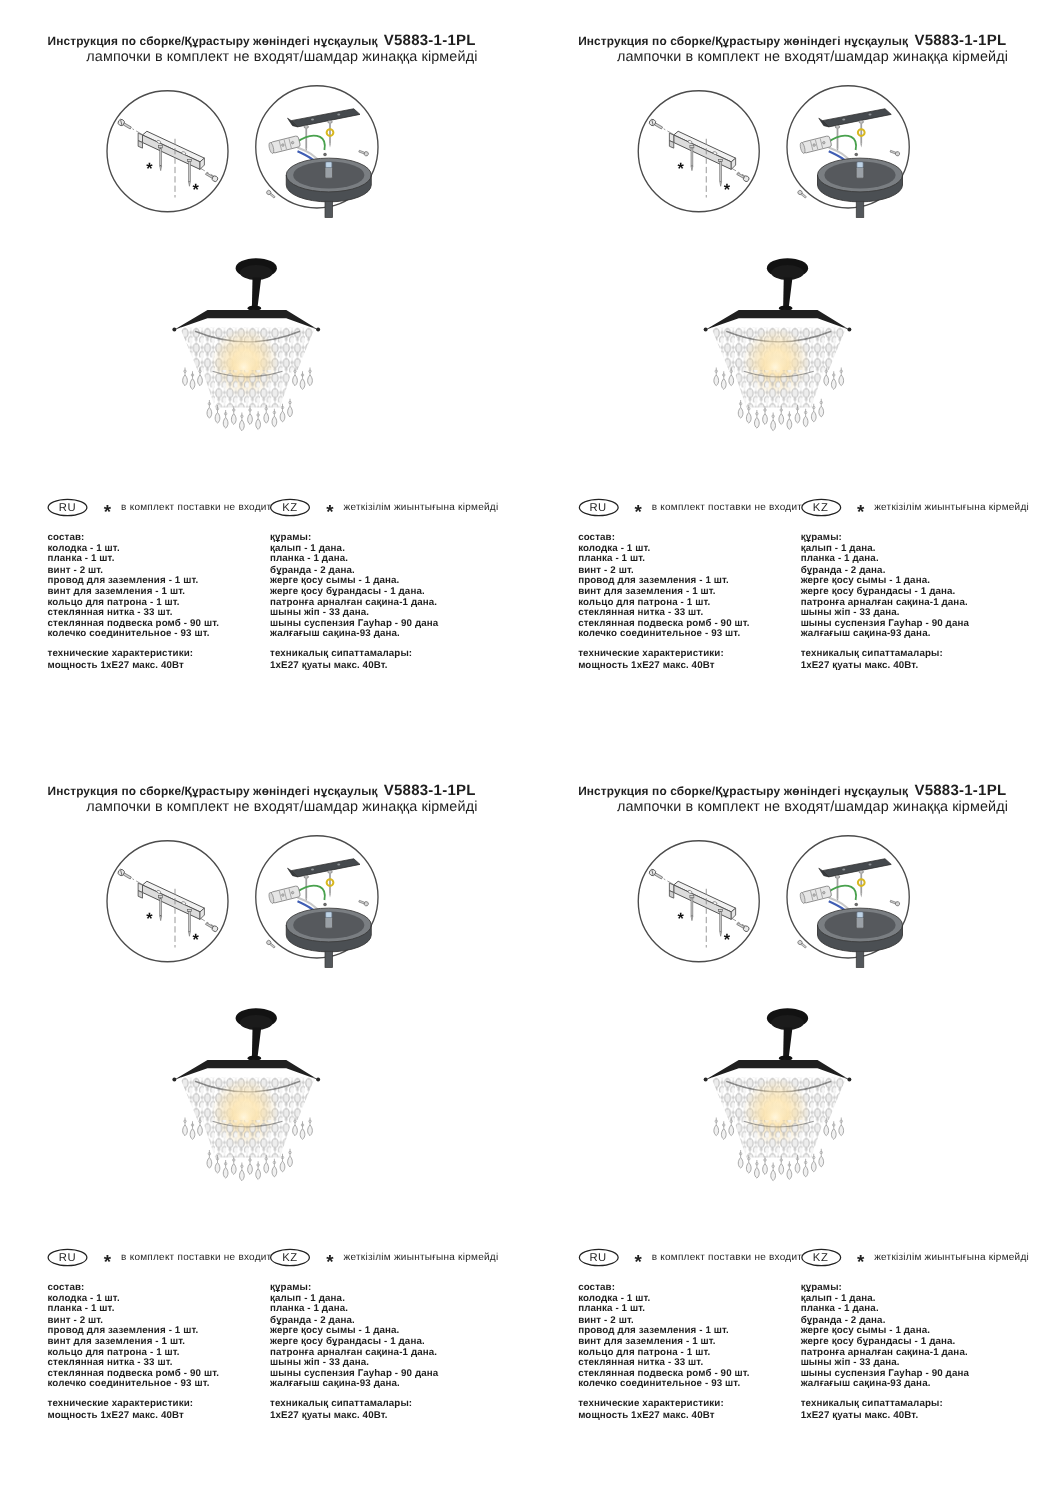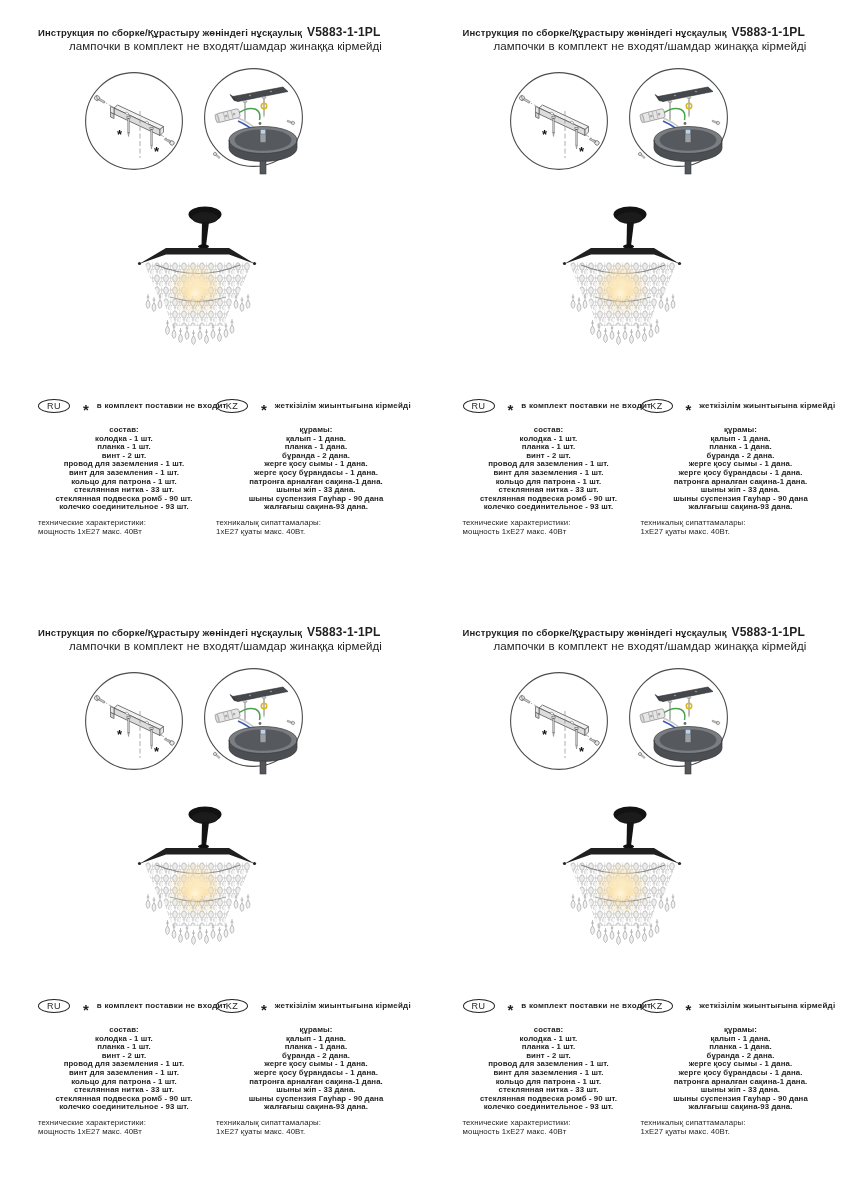--- a/index.html
+++ b/index.html
@@ -16,24 +16,24 @@
   .photo{position:absolute;}
 
   .lang-block{position:absolute;top:398px;}
   .lang-ru{left:38px;width:172px;}
   .lang-kz{left:216px;width:200px;}
   .badge-row{display:flex;align-items:center;height:15px;}
   .badge{display:inline-flex;align-items:center;justify-content:center;
          min-width:24px;height:12px;padding:0 3px;border:1.4px solid #222;border-radius:50%;
          font-size:9px;font-weight:normal;letter-spacing:.5px;}
   .star{font-size:15px;font-weight:bold;line-height:0;position:relative;top:4px;margin-left:13px;}
-  .note{font-size:8px;font-weight:bold;margin-left:8px;letter-spacing:.2px;white-space:nowrap;}
-  .plist{margin-top:13px;font-size:7.8px;font-weight:bold;line-height:8.6px;letter-spacing:.1px;text-align:center;}
+  .note{font-size:8px;font-weight:normal;margin-left:8px;letter-spacing:.2px;white-space:nowrap;}
+  .plist{margin-top:13px;font-size:7.8px;font-weight:bold;line-height:8.6px;letter-spacing:.1px;}
   .plist div{white-space:nowrap;}
-  .specs{margin-top:7px;font-size:7.8px;font-weight:normal;line-height:8.6px;letter-spacing:.1px;}
+  .specs{margin-top:7px;font-size:7.8px;font-weight:bold;line-height:8.6px;letter-spacing:.1px;}
 </style>
 </head>
 <body>
 
 <div class="sheet" id="sheet">
   <section class="quadrant">
 
     <header class="q-header">
       <div class="title-line"><span>Инструкция по сборке/Құрастыру жөніндегі нұсқаулық</span><span class="model">V5883-1-1PL</span></div>
       <div class="subtitle">лампочки в комплект не входят/шамдар жинаққа кірмейді</div>

